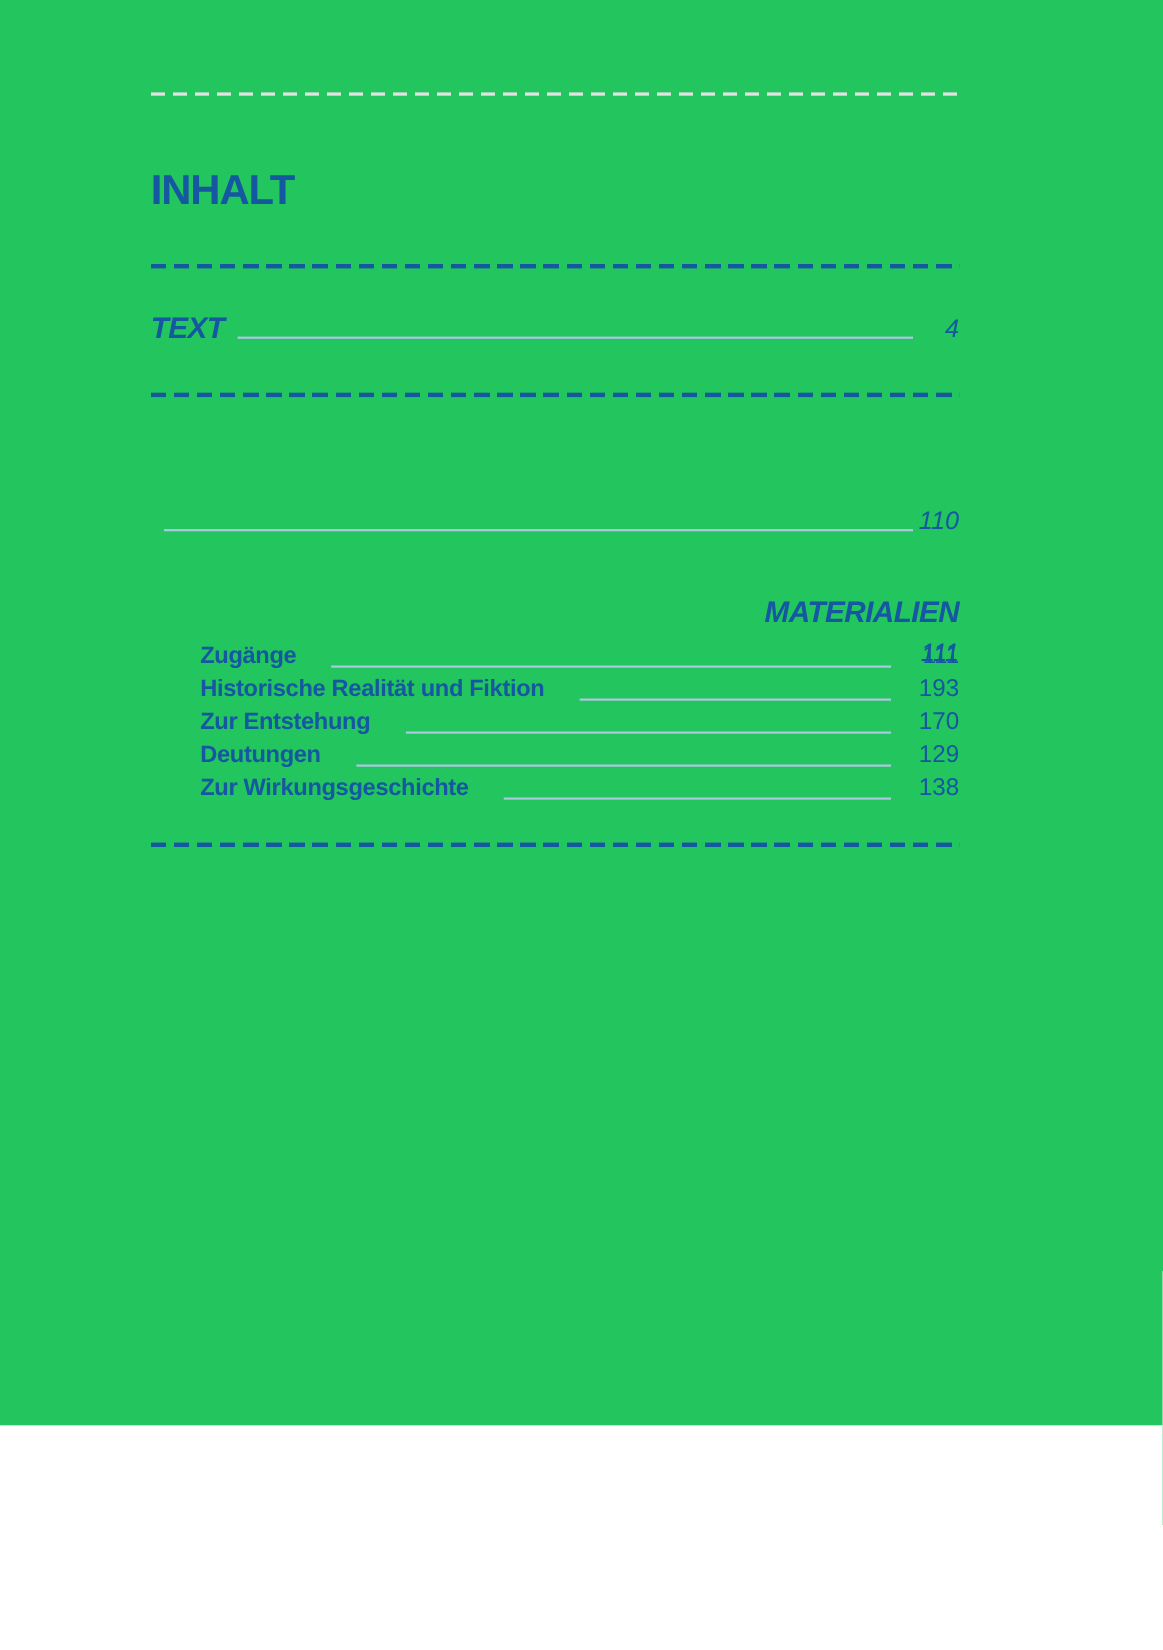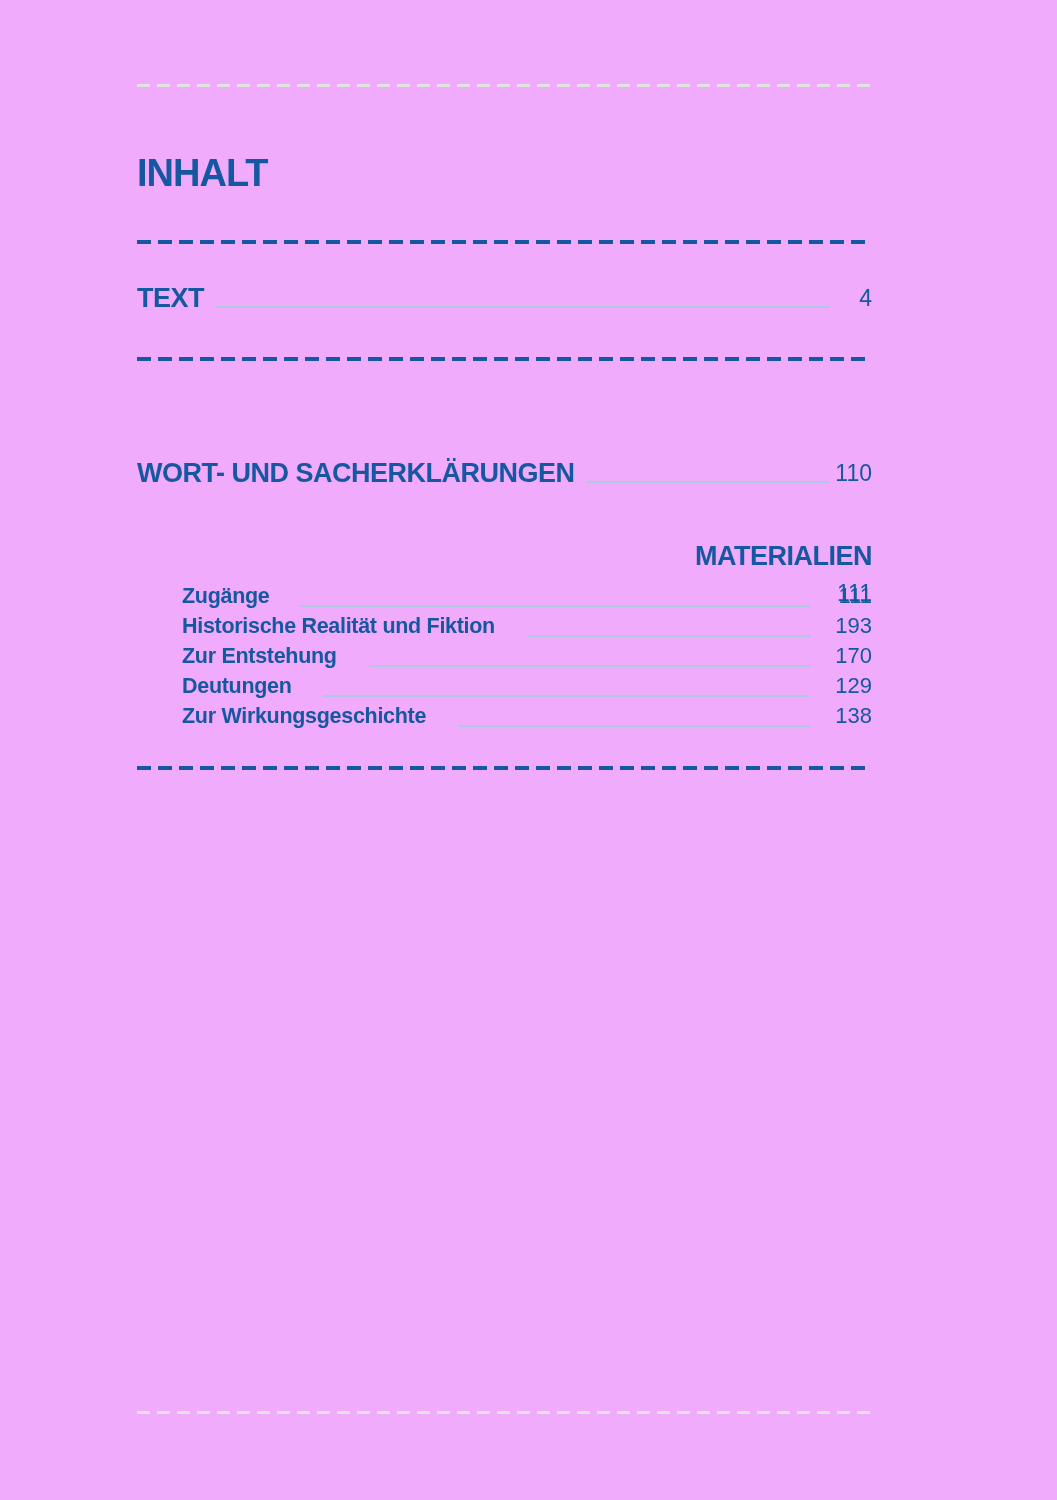--- a/index.html
+++ b/index.html
@@ -1,20 +1,20 @@
 <!DOCTYPE html>
 <html><head>
 <meta charset="utf-8">
 <style>
   html, body { margin: 0; padding: 0; background: #ffffff; }
   .page {
     position: relative;
     width: 1057px;
-    height: 1500px;
-    background: #f0abfc;
+    height: 1296px;
+    background: #22c55e;
     overflow: hidden;
     font-family: "Liberation Sans", sans-serif;
   }
 
   
   .rule { position: absolute; left: 137px; width: 735px; }
   .rule-gray {
     height: 3px;
     background: repeating-linear-gradient(to right, #e2e2e2 0 13px, transparent 13px 20px);
   }
@@ -41,20 +41,21 @@
   }
 
   
   .toc-row {
     position: absolute;
     left: 137px;
     width: 735px;
     height: 30px;
     display: flex;
     align-items: flex-end;
+    font-style: italic;
   }
   .toc-row .label {
     white-space: nowrap;
     font-weight: 700;
     color: #1557a0;
     font-size: 27px;
     line-height: 30px;
     letter-spacing: -0.5px;
   }
   .leader {
@@ -122,21 +123,20 @@
   <div id="row-text" class="toc-row">
     <span class="label">TEXT</span>
     <span class="leader"></span>
     <span class="num">4</span>
   </div>
 
   <div id="rule-blue-2" class="rule rule-blue"></div>
 
 
   <div id="row-worterkl" class="toc-row">
-    <span class="label">WORT- UND SACHERKLÄRUNGEN</span>
     <span class="leader"></span>
     <span class="num">110</span>
   </div>
 
   <div id="row-materialien" class="toc-row">
     <span class="label">MATERIALIEN</span>
     <span class="leader"></span>
     <span class="num">111</span>
   </div>
 

